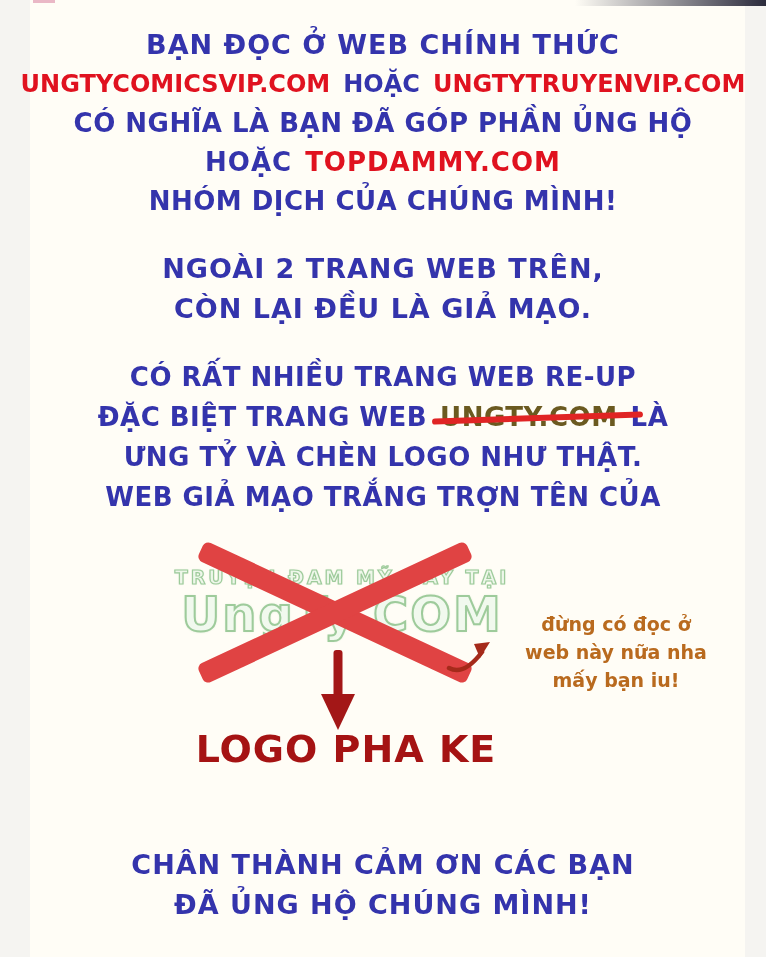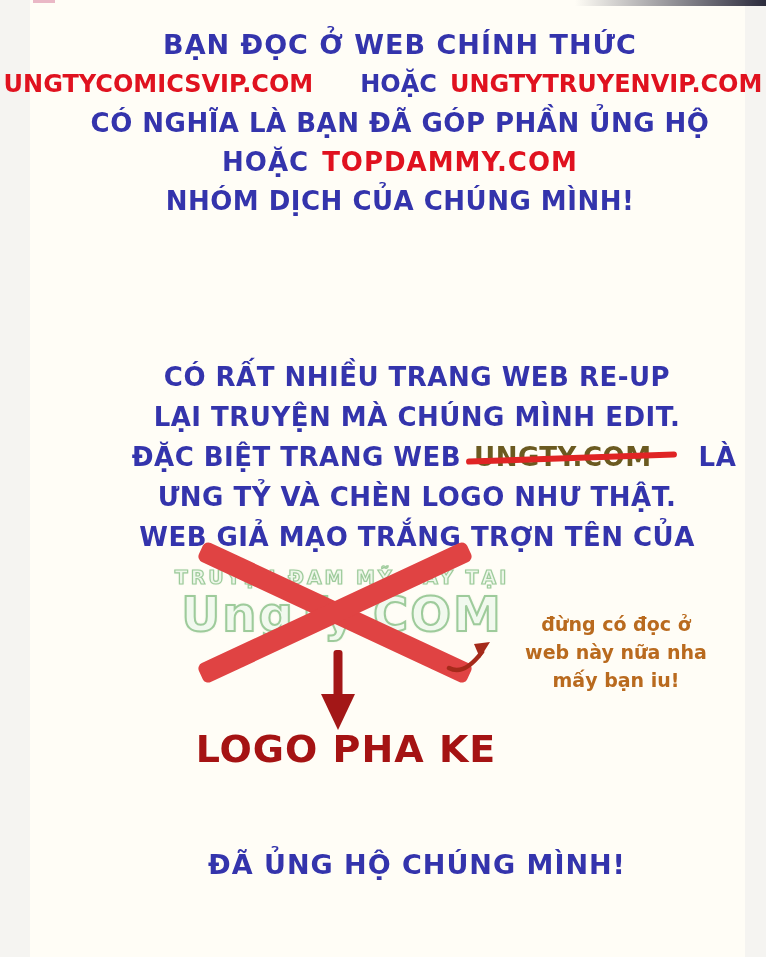--- a/index.html
+++ b/index.html
@@ -9,21 +9,21 @@
     font-family:"DejaVu Sans",sans-serif;font-weight:bold;
   }
   .side-band{position:absolute;top:0;bottom:0;background:#f5f4f1;}
   .side-band.left{left:0;width:30px;}
   .side-band.right{right:0;width:21px;}
   .artifact-pink{position:absolute;left:33px;top:0;width:22px;height:3px;background:#eab8c6;}
   .artifact-dark{position:absolute;left:575px;top:0;width:191px;height:6px;
     background:linear-gradient(to right,rgba(34,34,58,0),#2b2b3c);}
   .block{position:absolute;left:0;width:100%;text-align:center;}
   .line{white-space:nowrap;}
-  .blue{color:#3434ac;padding-left:34px;}
+  .blue{color:#3434ac;}
   .red{color:#e0121f;text-align:center;}
   .hdr1{font-size:27px;line-height:39px;letter-spacing:1px;}
   .hdr2{font-size:24px;line-height:40px;letter-spacing:0px;}
   .hdr3{font-size:26px;line-height:39px;letter-spacing:1px;}
   .hdr4{font-size:26px;line-height:39px;letter-spacing:0.5px;}
   .mid{font-size:27px;line-height:40px;letter-spacing:1px;}
   .warn{font-size:26px;line-height:40px;letter-spacing:0.5px;}
   .mixed span + span{margin-left:13px;}
   .fake-site{color:#6b5a20;position:relative;display:inline-block;}
   .fake-site::after{
@@ -73,24 +73,27 @@
     <div class="line hdr2 mixed">
       <span class="red">UNGTYCOMICSVIP.COM</span><span class="blue">HOẶC</span><span class="red">UNGTYTRUYENVIP.COM</span>
     </div>
     <div class="line blue hdr4">CÓ NGHĨA LÀ BẠN ĐÃ GÓP PHẦN ỦNG HỘ</div>
     <div class="line hdr3 mixed">
       <span class="blue">HOẶC</span><span class="red">TOPDAMMY.COM</span>
     </div>
     <div class="line blue hdr4">NHÓM DỊCH CỦA CHÚNG MÌNH!</div>
   </div>
 
+  <div class="block blue" style="top:249px;">
+    <div class="line mid">NGOÀI 2 TRANG WEB TRÊN,</div>
+    <div class="line mid">CÒN LẠI ĐỀU LÀ GIẢ MẠO.</div>
+  </div>
 
   <div class="block blue" style="top:357px;">
     <div class="line warn">CÓ RẤT NHIỀU TRANG WEB RE-UP</div>
-    <div class="line warn">LẠI TRUYỆN MÀ CHÚNG MÌNH EDIT.</div>
     <div class="line warn mixed">
       <span class="blue">ĐẶC BIỆT TRANG WEB</span><span class="fake-site">UNGTY.COM</span><span class="blue">LÀ</span>
     </div>
     <div class="line warn">ƯNG TỶ VÀ CHÈN LOGO NHƯ THẬT.</div>
     <div class="line warn">WEB GIẢ MẠO TRẮNG TRỢN TÊN CỦA</div>
   </div>
 
   <div class="logo-block">
     <div class="line logo-tagline">TRUYỆN ĐAM MỸ HAY TẠI</div>
     <div class="line logo-site">UngTy.COM</div>
@@ -113,16 +116,17 @@
   </div>
 
   <svg class="down-arrow" width="40" height="82" viewBox="0 0 40 82">
     <rect x="15.5" y="0" width="9" height="50" rx="3" fill="#a31717"></rect>
     <polygon points="3,44 37,44 20,80" fill="#a31717"></polygon>
   </svg>
 
   <div class="fake-label">LOGO PHA KE</div>
 
   <div class="block blue footer-block">
+    <div class="line mid">CHÂN THÀNH CẢM ƠN CÁC BẠN</div>
     <div class="line mid">ĐÃ ỦNG HỘ CHÚNG MÌNH!</div>
   </div>
 
 </div>
 
 </body></html>

